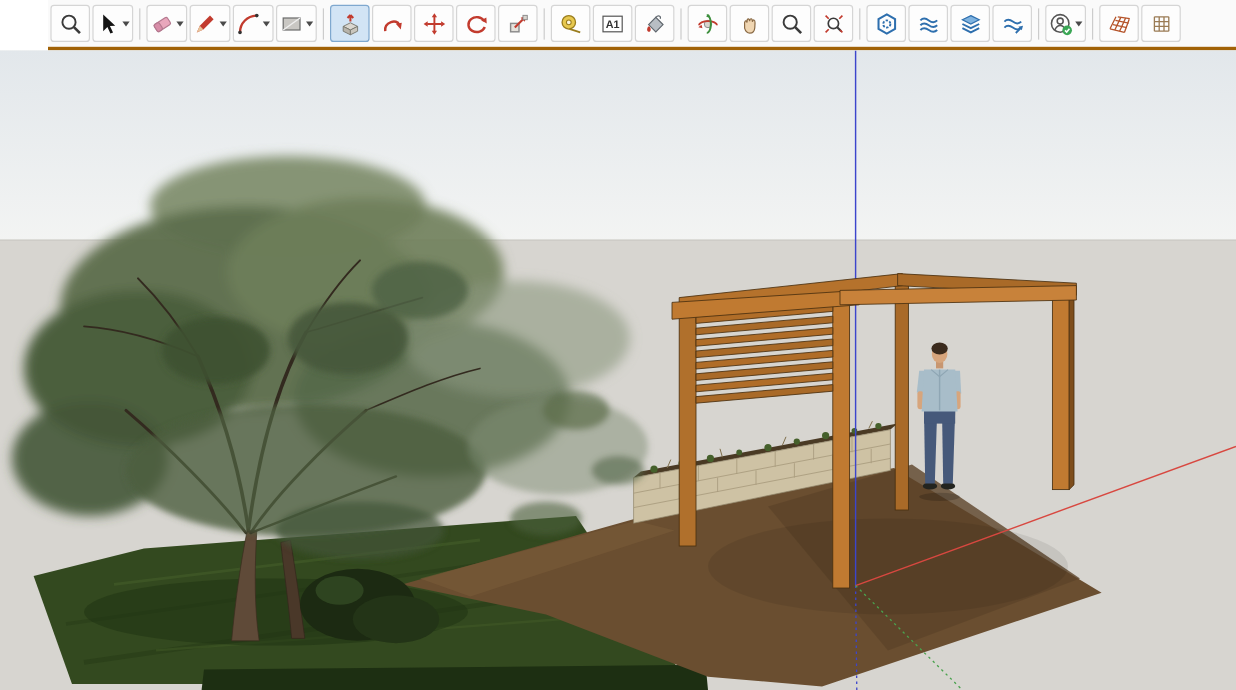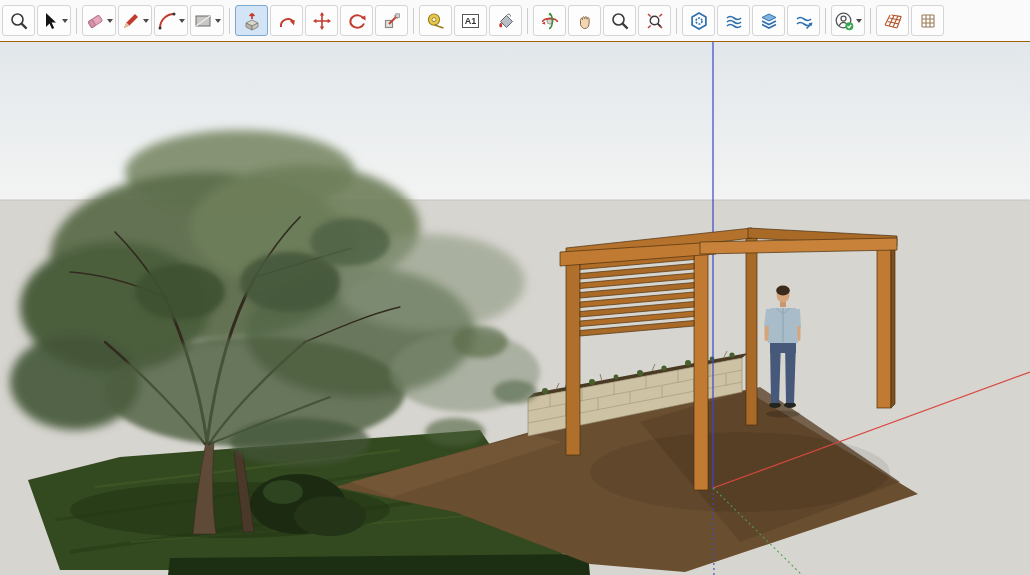--- a/index.html
+++ b/index.html
@@ -1,18 +1,18 @@
 <!DOCTYPE html>
 <html><head>
 <meta charset="utf-8">
 <style>
   html,body{margin:0;padding:0;background:#ffffff;font-family:"Liberation Sans",sans-serif;}
   .app{width:1030px;height:575px;overflow:hidden;background:#fff;}
   
-  .toolbar{height:42px;background:#fafafa;border-bottom:1px solid #a16207;display:flex;align-items:center;padding:0 2px;gap:2px;box-sizing:border-box;}
+  .toolbar{height:42px;background:#fafafa;border-bottom:3px solid #a16207;display:flex;align-items:center;padding:0 2px;gap:2px;box-sizing:border-box;margin-left:40px;}
   .tb{height:31px;min-width:33px;display:flex;align-items:center;justify-content:center;background:#fdfdfd;border:1px solid #d5d5d5;border-radius:3px;padding:0 2px;gap:1px;cursor:pointer;box-sizing:border-box;}
   .tb.active{background:#d2e4f5;border-color:#7fa8cf;}
   .ic{width:20px;height:20px;display:block;}
   .caret{width:0;height:0;border-left:3.5px solid transparent;border-right:3.5px solid transparent;border-top:4px solid #4a4a4a;margin-left:1px;}
   .sep{width:1px;height:26px;background:#cccccc;margin:0 3px;flex:0 0 1px;}
   .a1{font-size:9px;font-weight:bold;color:#333;border:1px solid #555;padding:0 2px;line-height:12px;background:#fff;}
   
   .viewport{position:relative;width:1030px;height:533px;background:#e8ebec;}
   svg.scene{display:block;}
 </style>

